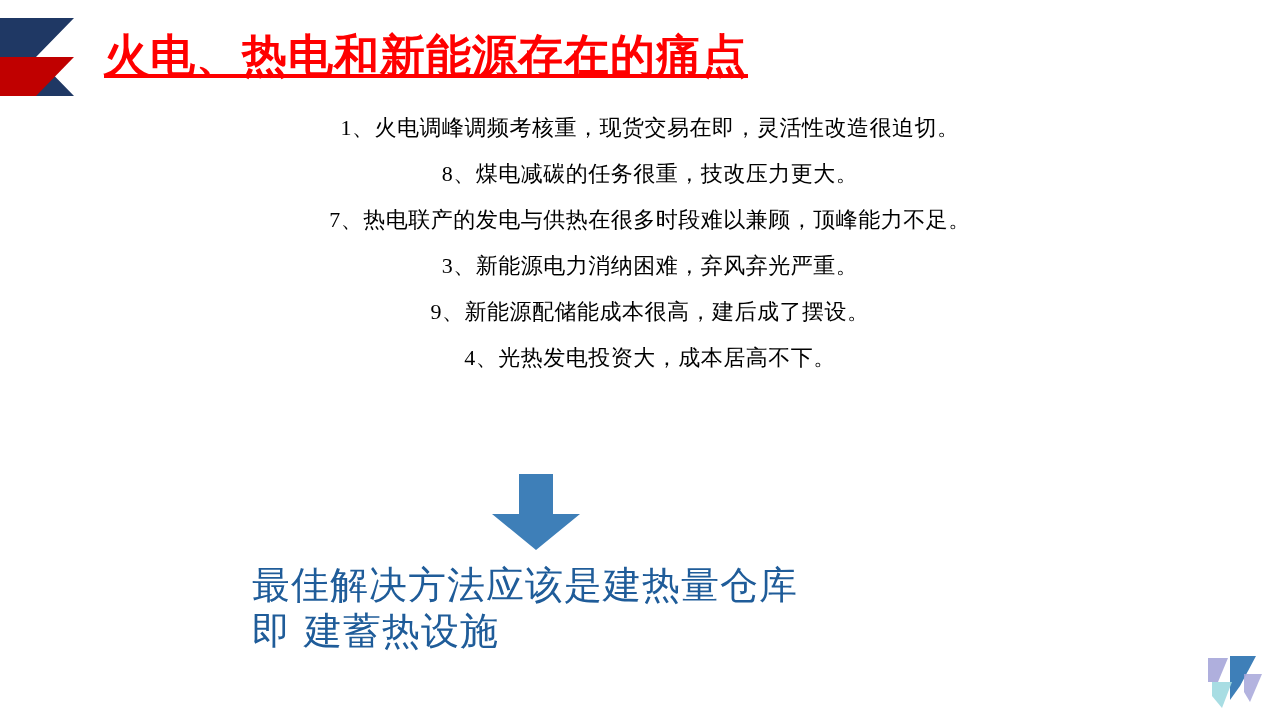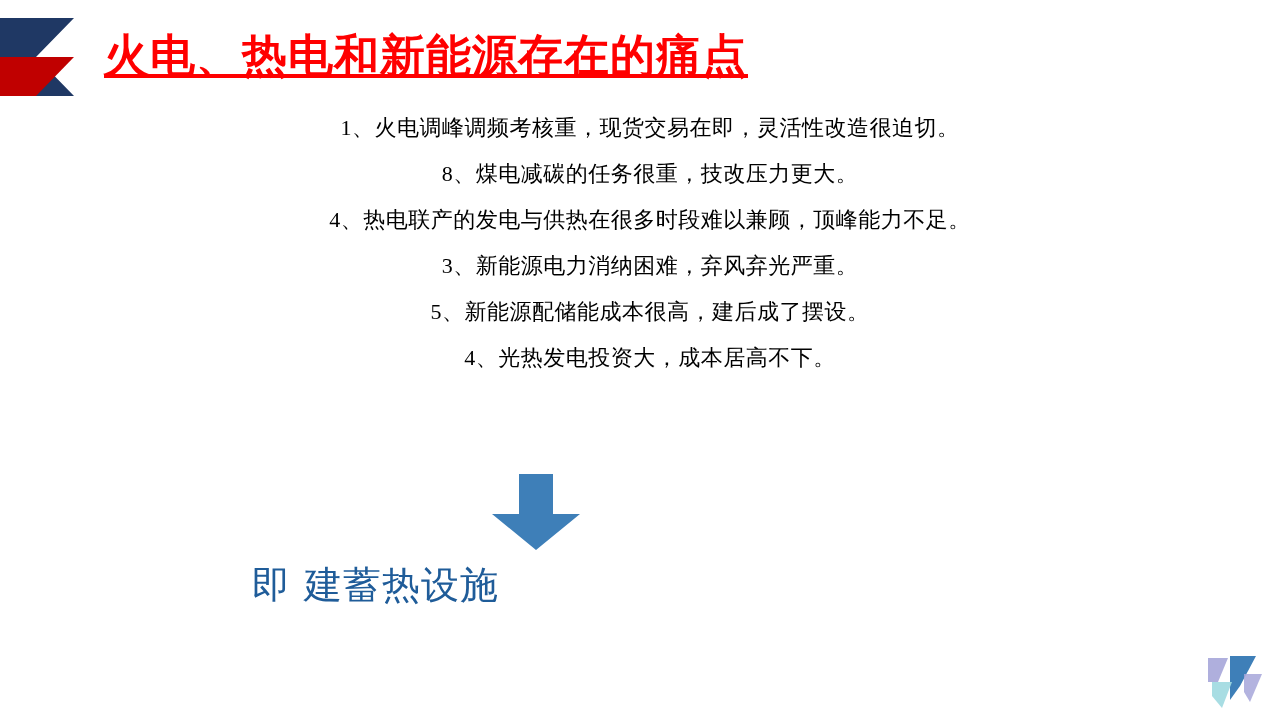--- a/index.html
+++ b/index.html
@@ -99,33 +99,34 @@
     <polygon points="0,0 74,0 36,39 74,78 0,78" fill="#1F3864"></polygon>
     <polygon points="0,39 74,39 36,78 0,78" fill="#C00000"></polygon>
   </svg>
 </div>
 
 <div class="slide-title">火电、热电和新能源存在的痛点</div>
 
 <div class="bullet-list">
   <div class="bullet-item">1、火电调峰调频考核重，现货交易在即，灵活性改造很迫切。</div>
   <div class="bullet-item">8、煤电减碳的任务很重，技改压力更大。</div>
-  <div class="bullet-item">4、热电联产的发电与供热在很多时段难以兼顾，顶峰能力不足。</div>
+  <div class="bullet-item">7、热电联产的发电与供热在很多时段难以兼顾，顶峰能力不足。</div>
   <div class="bullet-item">3、新能源电力消纳困难，弃风弃光严重。</div>
-  <div class="bullet-item">5、新能源配储能成本很高，建后成了摆设。</div>
+  <div class="bullet-item">9、新能源配储能成本很高，建后成了摆设。</div>
   <div class="bullet-item">4、光热发电投资大，成本居高不下。</div>
 </div>
 
 <div class="arrow-wrap">
   <svg width="96" height="76" viewBox="0 0 96 76" xmlns="http://www.w3.org/2000/svg">
     <polygon points="31,0 65,0 65,40 92,40 48,76 4,40 31,40" fill="#3E7FB8"></polygon>
   </svg>
 </div>
 
 <div class="conclusion">
+  <span class="conclusion-line">最佳解决方法应该是建热量仓库</span>
   <span class="conclusion-line">即  建蓄热设施</span>
 </div>
 
 <div class="logo-mark">
   <svg width="60" height="54" viewBox="0 0 60 54" xmlns="http://www.w3.org/2000/svg">
     <polygon points="2,2 22,2 12,26 2,26" fill="#A6A6D9" opacity="0.9"></polygon>
     <polygon points="24,0 50,0 34,30 24,44" fill="#3E7FB8"></polygon>
     <polygon points="6,26 26,26 16,52 6,40" fill="#9ED9E0" opacity="0.9"></polygon>
     <polygon points="38,18 56,18 44,46 38,36" fill="#A6A6D9" opacity="0.85"></polygon>
   </svg>

